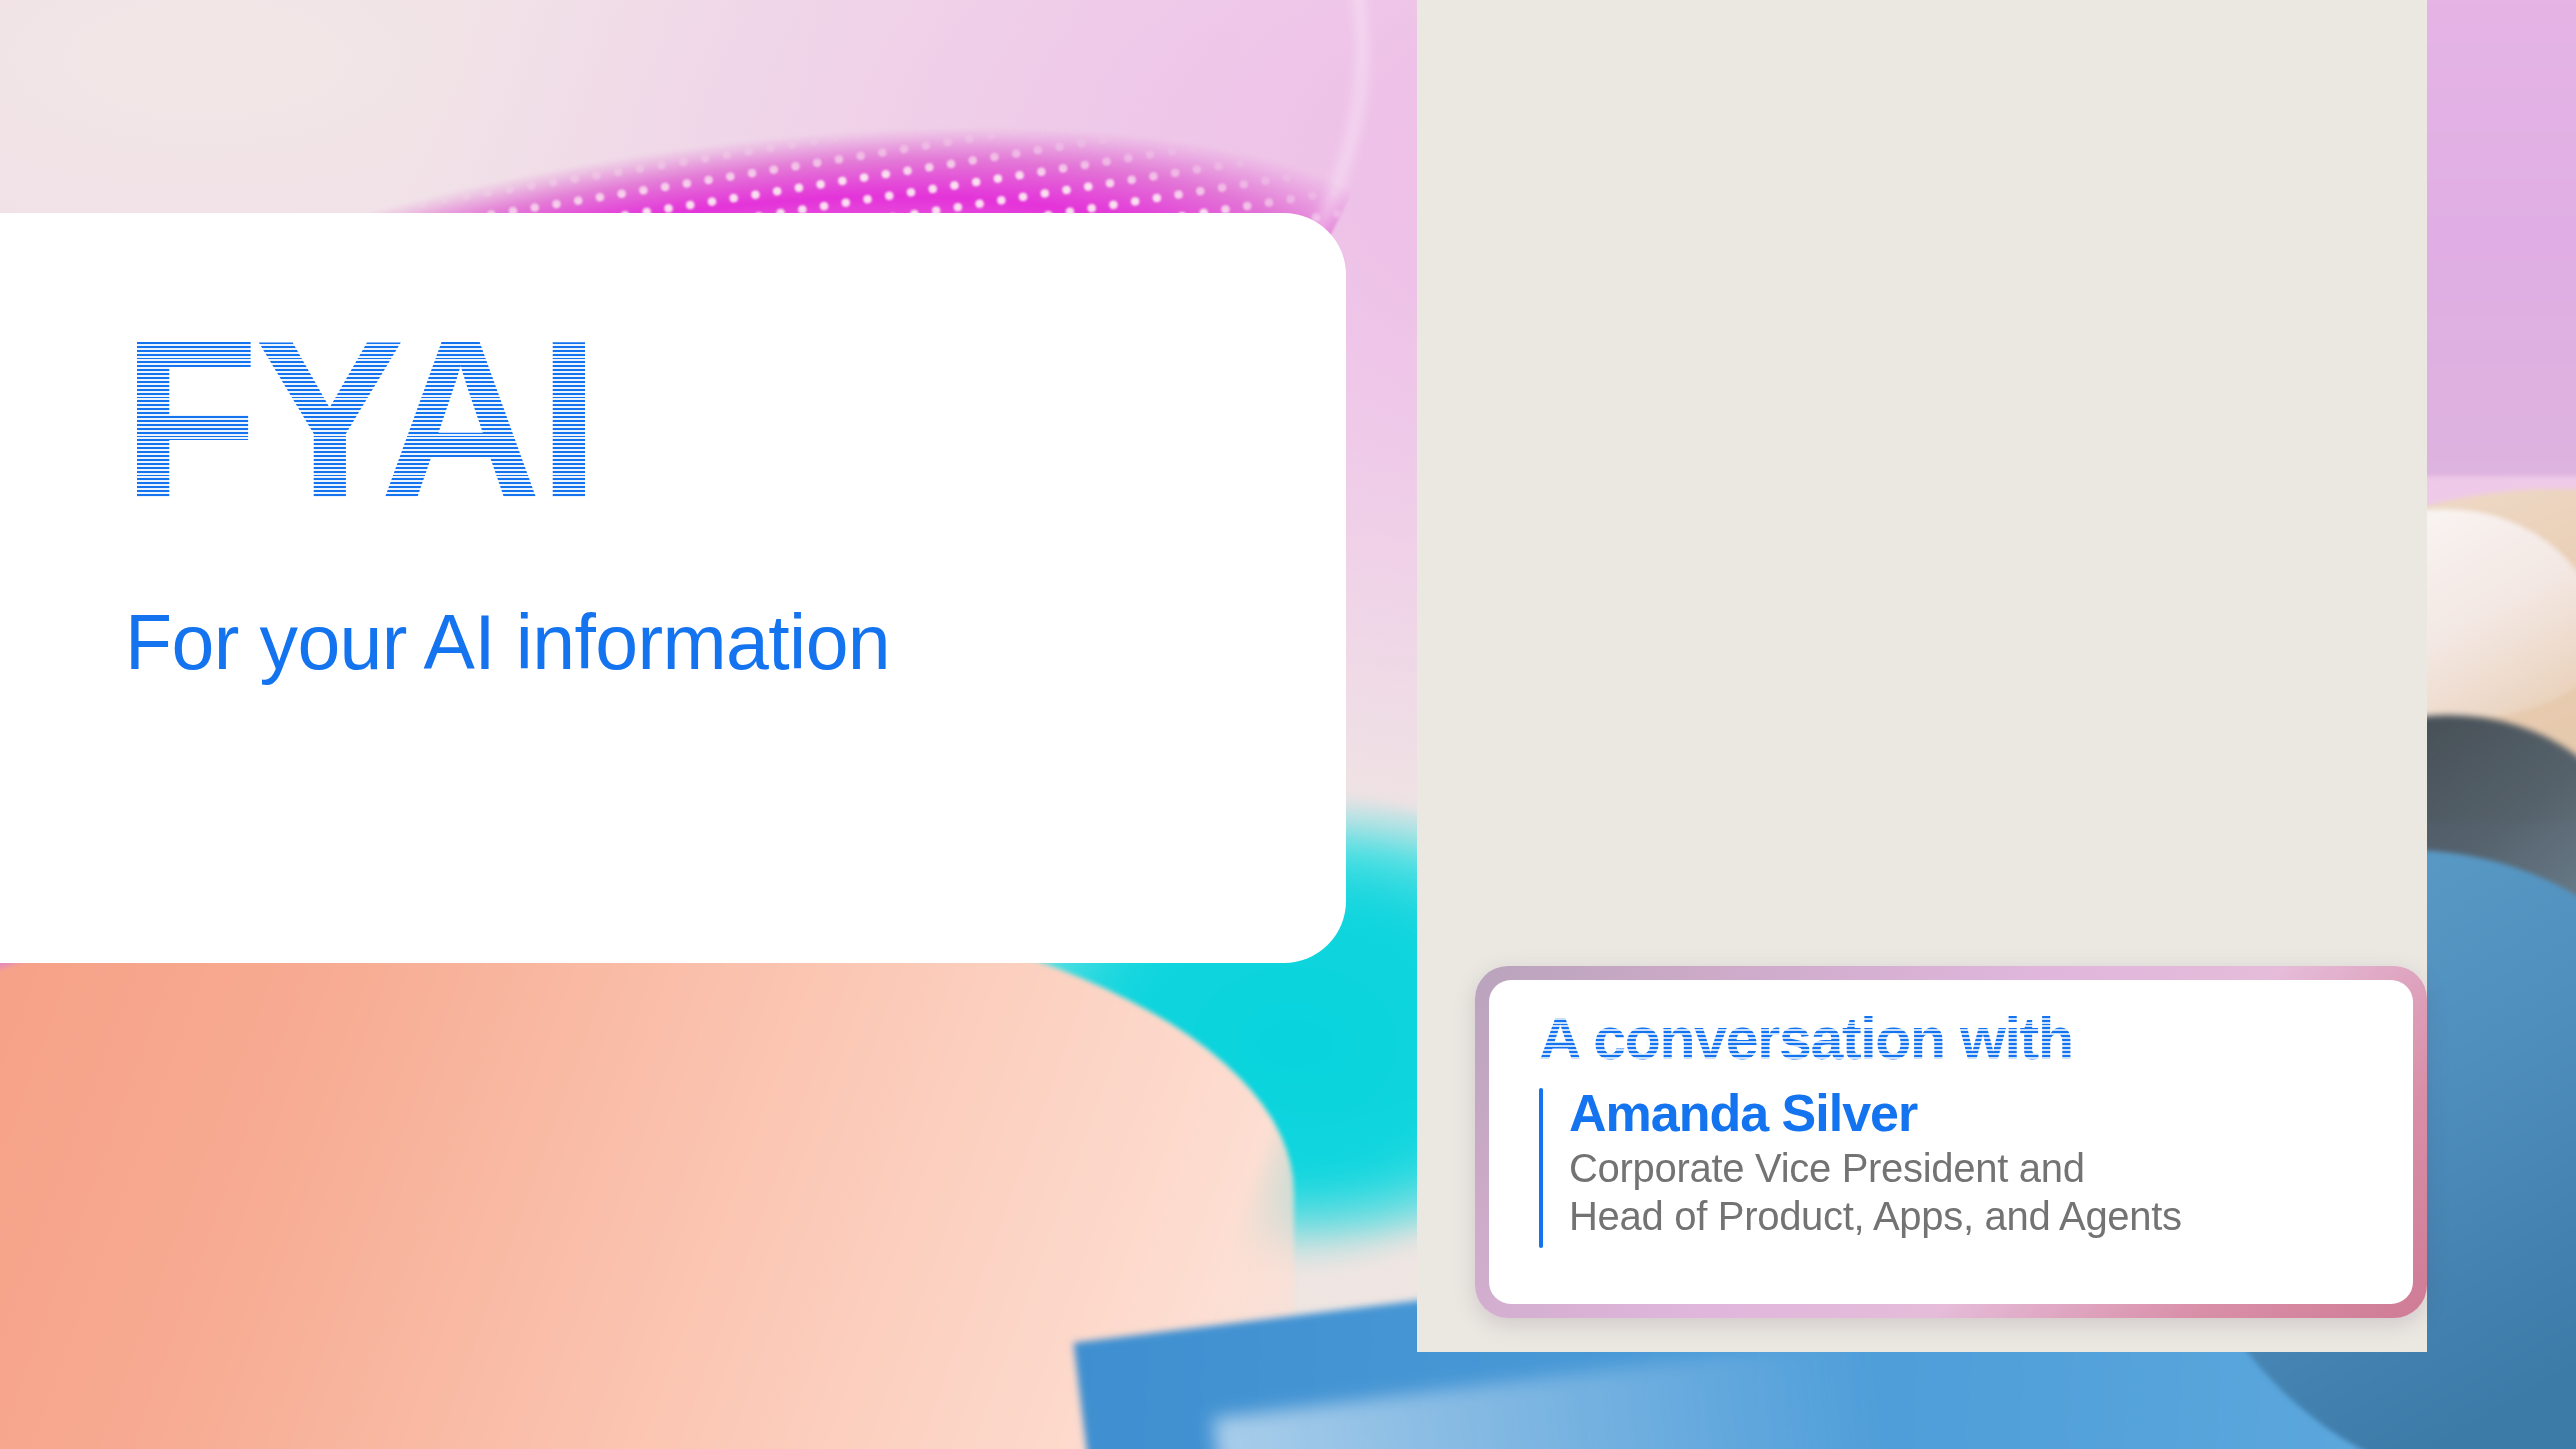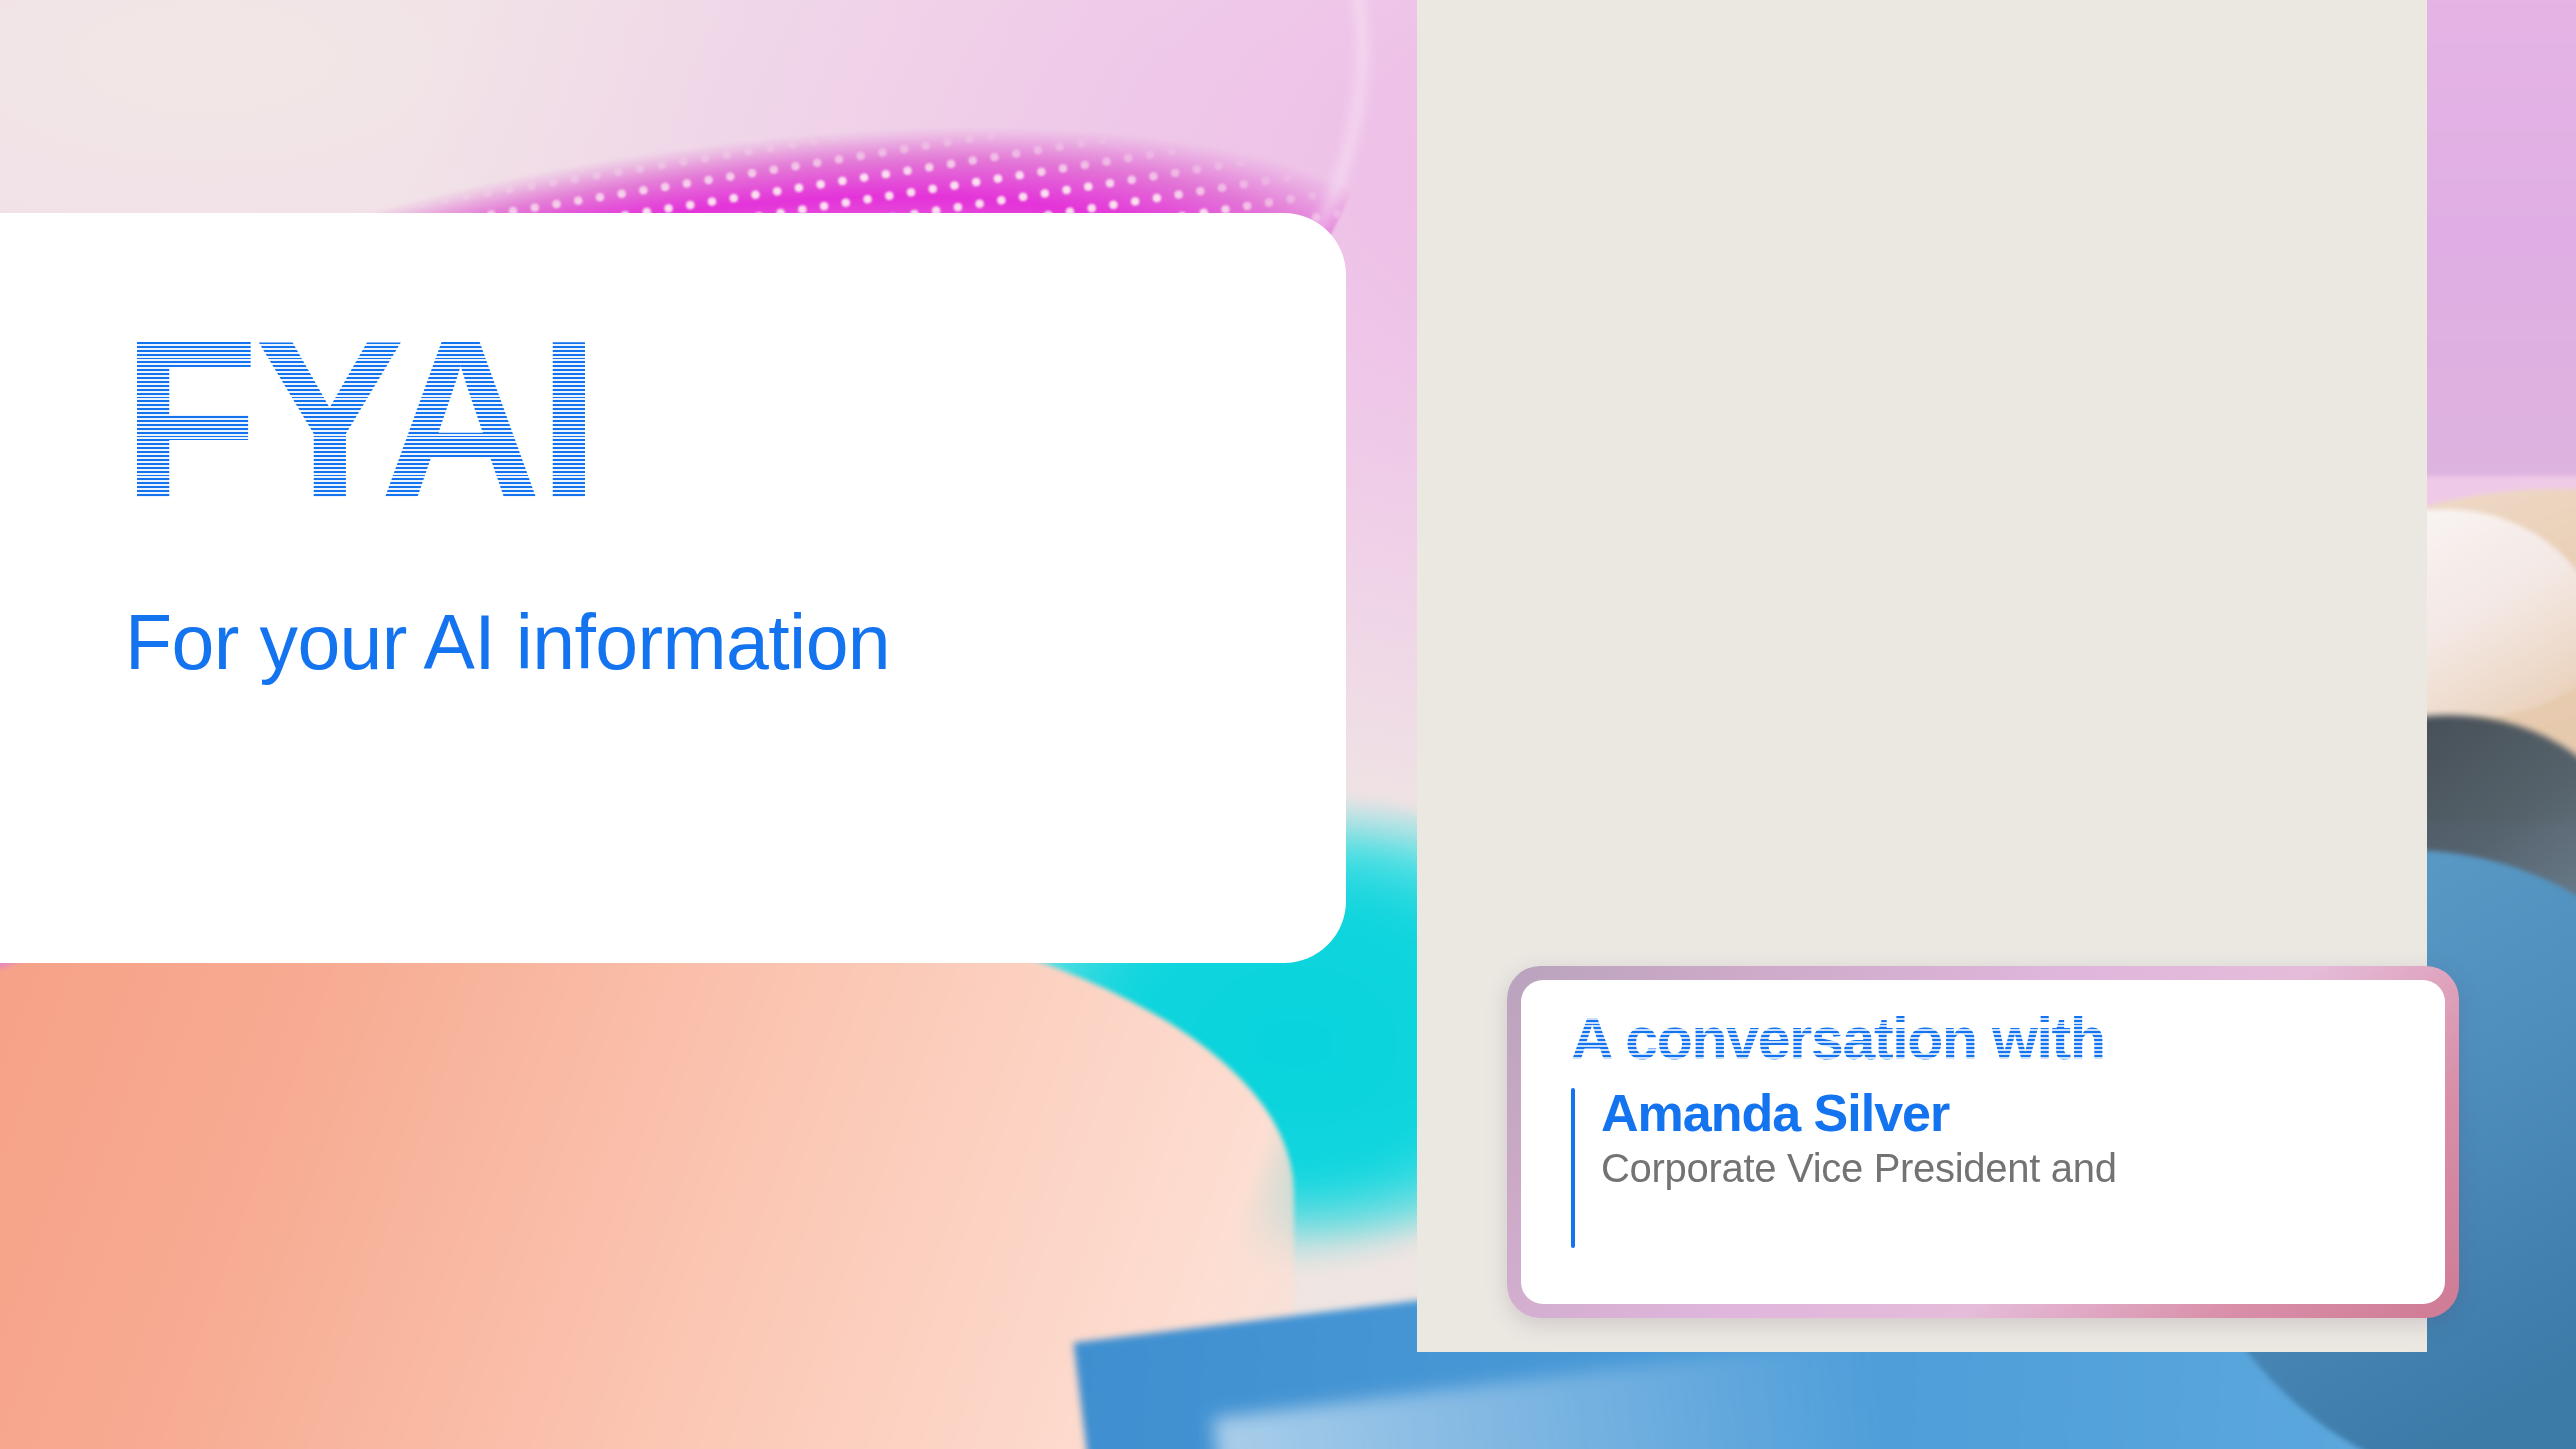--- a/index.html
+++ b/index.html
@@ -177,21 +177,20 @@
     position:absolute;left:125px;top:385px;
     font-size:77px;font-weight:400;color:#1473ef;letter-spacing:-0.6px;white-space:nowrap;
   }
 
   
   .speaker-card{
     position:absolute;left:1475px;top:966px;width:952px;height:352px;
     border-radius:33px;padding:14px;box-sizing:border-box;
     background:linear-gradient(135deg,#b9a3bd 0%, #caa9c6 16%, #e0b6dd 44%, #e5bcd9 62%, #d98fa8 82%, #cf7b95 100%);
     box-shadow:0 6.4px 22px rgba(90,60,90,.18);
-    margin-left:32px;
   }
   .speaker-inner{
     width:100%;height:100%;background:#ffffff;border-radius:22px;
     position:relative;box-sizing:border-box;padding:30px 37px 26px 50px;
   }
   .conv-head{
     position:relative;display:inline-block;
     font-size:59px;font-weight:700;color:#1473ef;letter-spacing:-1.3px;line-height:1;white-space:nowrap;
   }
   .conv-head .scan{
@@ -251,18 +250,19 @@
   <div class="speaker-card">
     <div class="speaker-inner">
       <span class="conv-head">
         <span>A conversation with</span>
         <span class="scan"></span>
       </span>
       <div class="speaker-body">
         <span class="divider"></span>
         <div class="sp-name">Amanda Silver</div>
         <div class="sp-title">Corporate Vice President and</div>
+        <div class="sp-title" style="margin-top:0">Head of Product, Apps, and Agents</div>
       </div>
     </div>
   </div>
 
 </div>
 
 
 </body></html>

